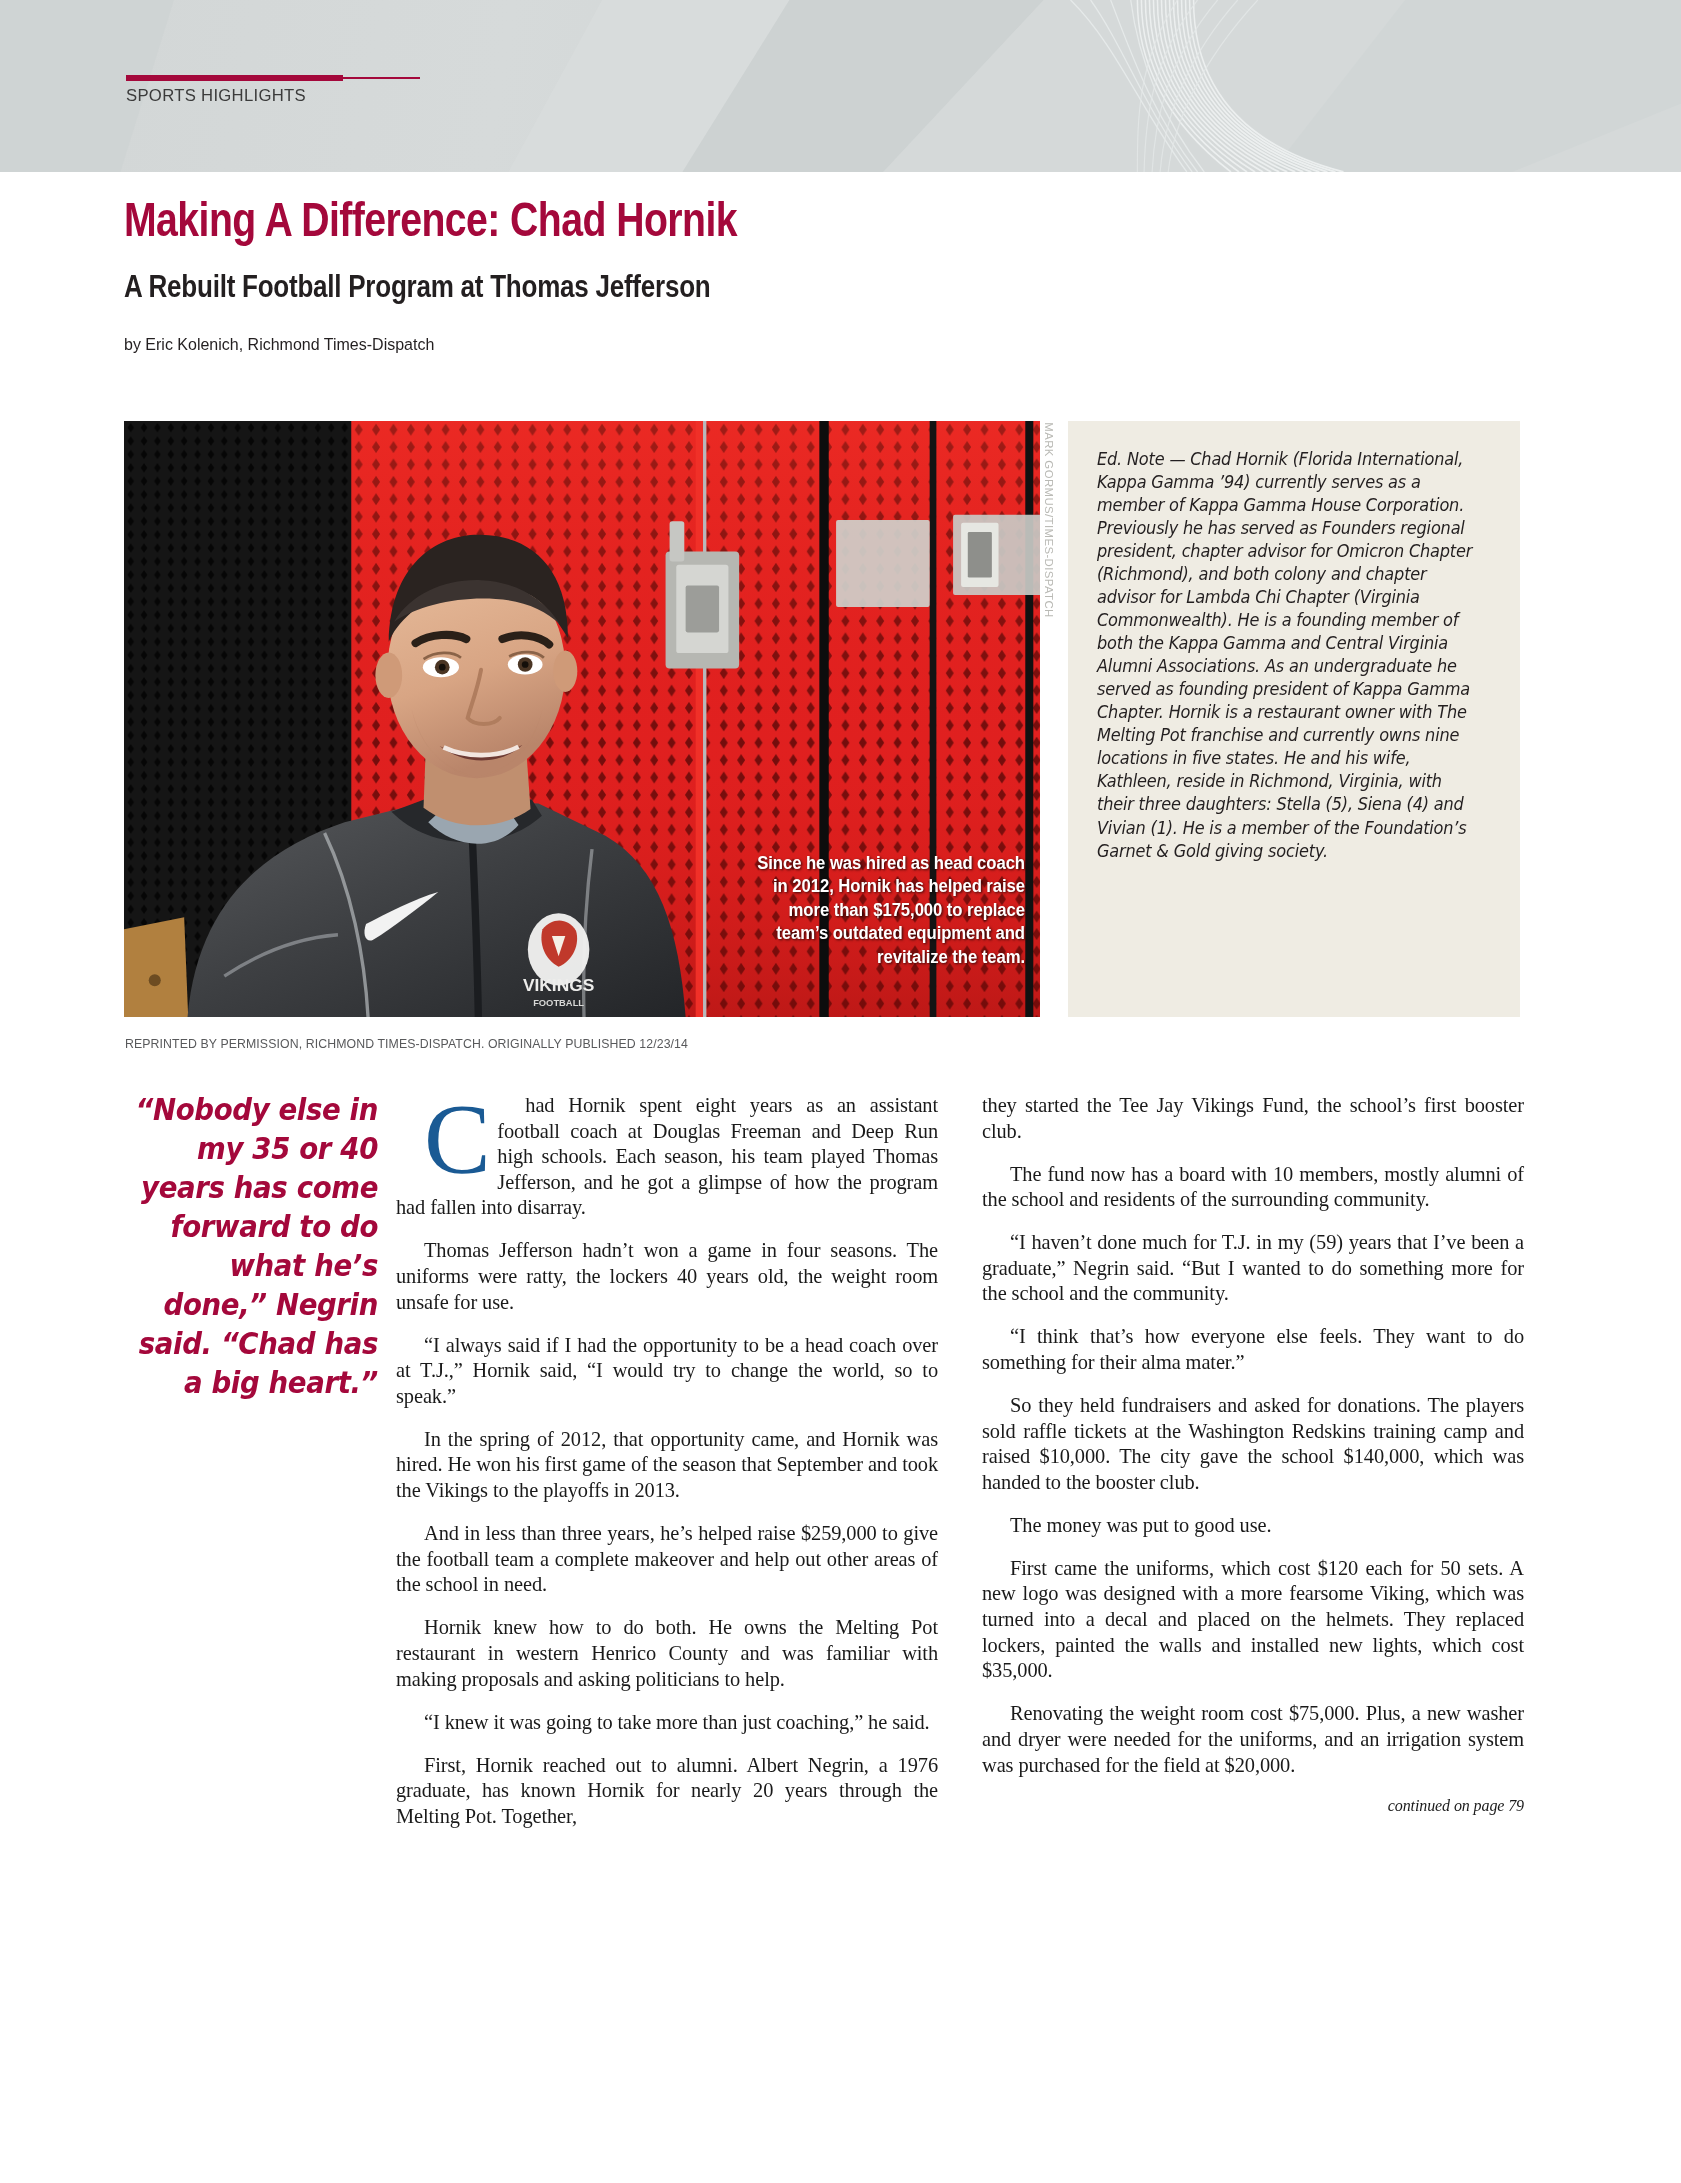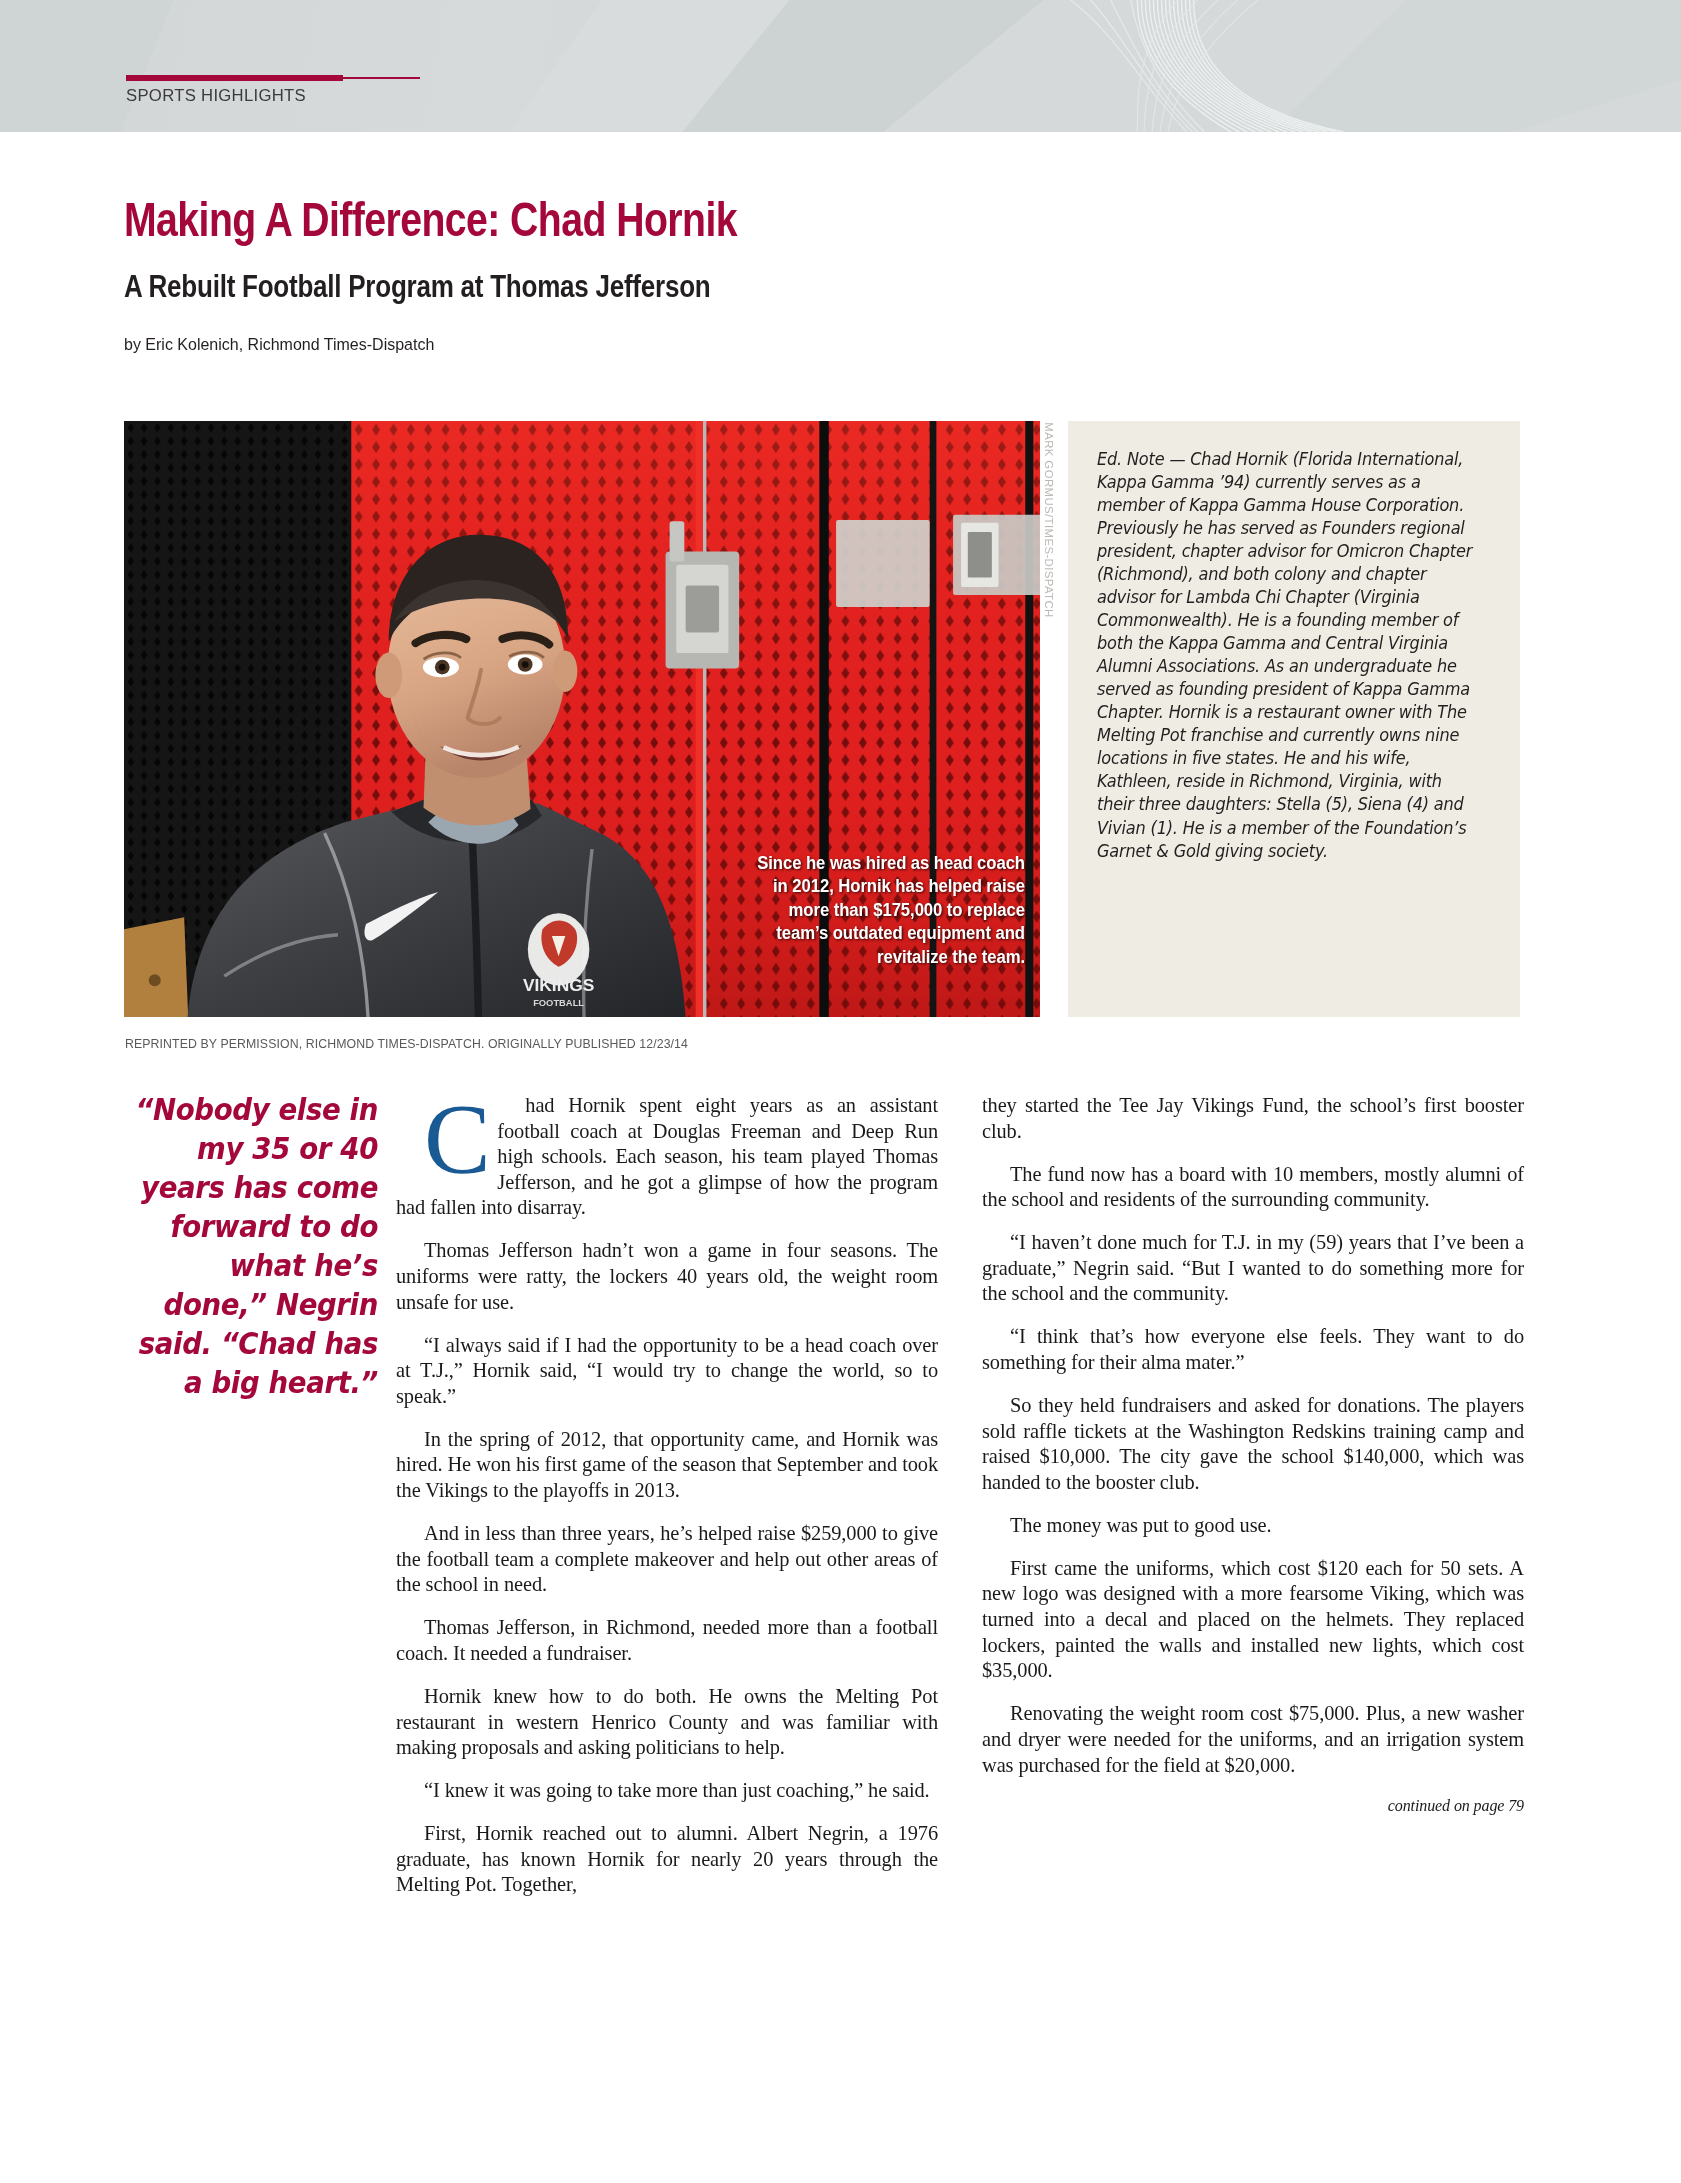--- a/index.html
+++ b/index.html
@@ -10,21 +10,21 @@
     background: #ffffff;
     font-family: "Liberation Sans", sans-serif;
     position: relative;
     overflow: hidden;
   }
 
   
   .banner {
     position: absolute;
     left: 0; top: 0;
-    width: 1682px; height: 132px;
+    width: 1682px; height: 172px;
     background: linear-gradient(100deg, #d2d6d6 0%, #d6dada 30%, #d0d5d5 55%, #d7dbdb 75%, #d3d7d7 100%);
     overflow: hidden;
   }
   .banner-art { position: absolute; left: 0; top: 0; width: 100%; height: 100%; }
   .banner-facets { position: absolute; left:0; top:0; width:100%; height:100%; }
 
   .kicker-rule-wrap {
     position: absolute;
     left: 126px; top: 75px;
     width: 294px; height: 8px;
@@ -385,21 +385,20 @@
 <div class="pullquote">“Nobody else in my 35 or 40 years has come forward to do what he’s done,” Negrin said. “Chad has a big heart.”</div>
 
 <div class="col col-left">
   <p class="dropcap-para">
     <span class="dropcap">C</span><span>had Hornik spent eight years as an assistant football coach at Douglas Freeman and Deep Run high schools. Each season, his team played Thomas Jefferson, and he got a glimpse of how the program had fallen into disarray.</span>
   </p>
   <p>Thomas Jefferson hadn’t won a game in four seasons. The uniforms were ratty, the lockers 40 years old, the weight room unsafe for use.</p>
   <p>“I always said if I had the opportunity to be a head coach over at T.J.,” Hornik said, “I would try to change the world, so to speak.”</p>
   <p>In the spring of 2012, that opportunity came, and Hornik was hired. He won his first game of the season that September and took the Vikings to the playoffs in 2013.</p>
   <p>And in less than three years, he’s helped raise $259,000 to give the football team a complete makeover and help out other areas of the school in need.</p>
-  <p>Thomas Jefferson, in Richmond, needed more than a football coach. It needed a fundraiser.</p>
   <p>Hornik knew how to do both. He owns the Melting Pot restaurant in western Henrico County and was familiar with making proposals and asking politicians to help.</p>
   <p>“I knew it was going to take more than just coaching,” he said.</p>
   <p>First, Hornik reached out to alumni. Albert Negrin, a 1976 graduate, has known Hornik for nearly 20 years through the Melting Pot. Together,</p>
 </div>
 
 <div class="col col-right">
   <p class="noindent">they started the Tee Jay Vikings Fund, the school’s first booster club.</p>
   <p>The fund now has a board with 10 members, mostly alumni of the school and residents of the surrounding community.</p>
   <p>“I haven’t done much for T.J. in my (59) years that I’ve been a graduate,” Negrin said. “But I wanted to do something more for the school and the community.</p>
   <p>“I think that’s how everyone else feels. They want to do something for their alma mater.”</p>

